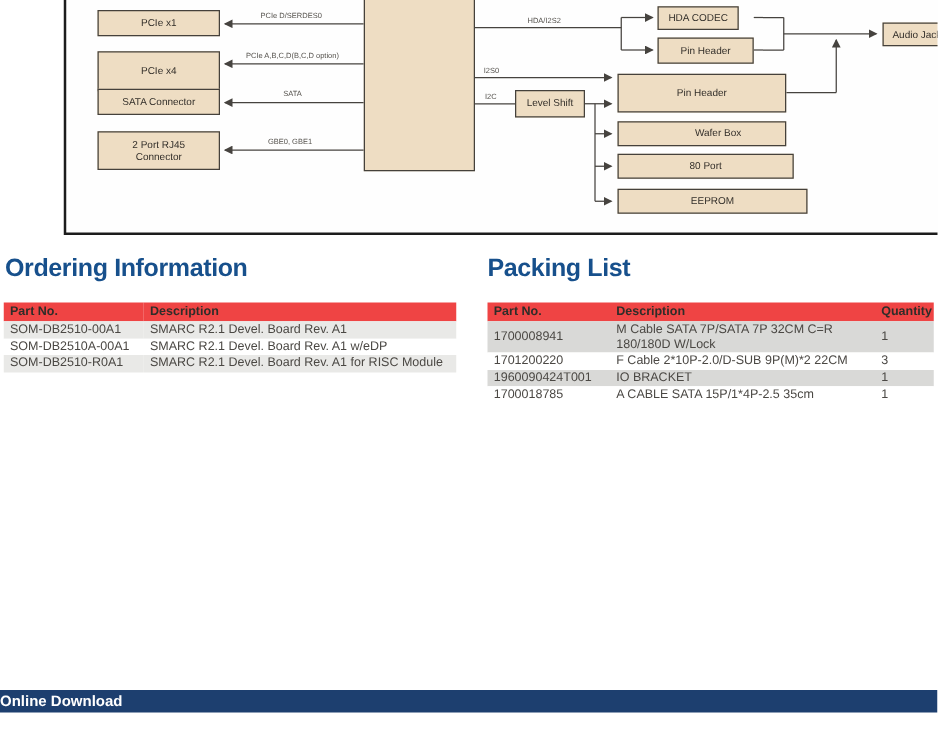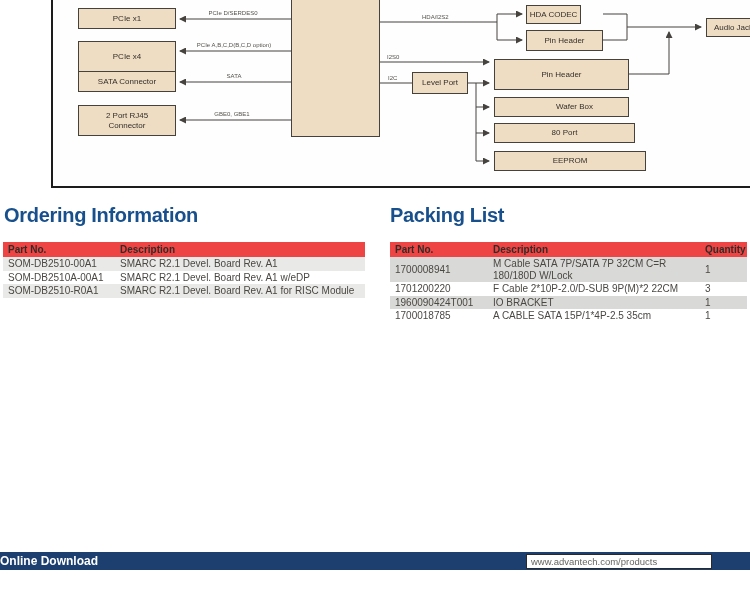--- a/index.html
+++ b/index.html
@@ -102,22 +102,22 @@
     </g>
   </svg>
 
   <div class="dbox" style="left:243px;top:-16px;width:89px;height:153px;"></div>
 
   <div class="dbox" style="left:30px;top:8px;width:98px;height:21px;">PCIe x1</div>
   <div class="dbox" style="left:30px;top:41px;width:98px;height:32px;">PCIe x4</div>
   <div class="dbox" style="left:30px;top:71px;width:98px;height:21px;">SATA Connector</div>
   <div class="dbox" style="left:30px;top:105px;width:98px;height:31px;padding:1px 14px;">2 Port RJ45 Connector</div>
 
-  <div class="dbox" style="left:364px;top:72px;width:56px;height:22px;">Level Port</div>
-  <div class="dbox" style="left:478px;top:5px;width:55px;height:19px;">HDA CODEC</div>
+  <div class="dbox" style="left:364px;top:72px;width:56px;height:22px;">Level Shift</div>
+  <div class="dbox" style="left:478px;top:5px;width:65px;height:19px;">HDA CODEC</div>
   <div class="dbox" style="left:478px;top:30px;width:77px;height:21px;">Pin Header</div>
   <div class="dbox" style="left:658px;top:18px;width:55px;height:19px;">Audio Jack</div>
   <div class="dbox" style="left:446px;top:59px;width:135px;height:31px;">Pin Header</div>
   <div class="dbox" style="left:446px;top:97px;width:135px;height:20px;padding-left:28px;">Wafer Box</div>
   <div class="dbox" style="left:446px;top:123px;width:141px;height:20px;">80 Port</div>
   <div class="dbox" style="left:446px;top:151px;width:152px;height:20px;">EEPROM</div>
 
   <div class="bus-label" style="left:150px;top:10px;width:70px;">PCIe D/SERDES0</div>
   <div class="bus-label" style="left:138px;top:42px;width:96px;">PCIe A,B,C,D(B,C,D option)</div>
   <div class="bus-label" style="left:168px;top:73px;width:36px;">SATA</div>
@@ -190,14 +190,13 @@
       <td>1700018785</td>
       <td>A CABLE SATA 15P/1*4P-2.5 35cm</td>
       <td>1</td>
     </tr>
   </tbody>
     </table>
 </div>
 
 <div class="footer-bar">
   <span class="footer-label">Online Download</span>
-  <span class="footer-url">www.advantech.com/products</span>
 </div>
 
 </body></html>

